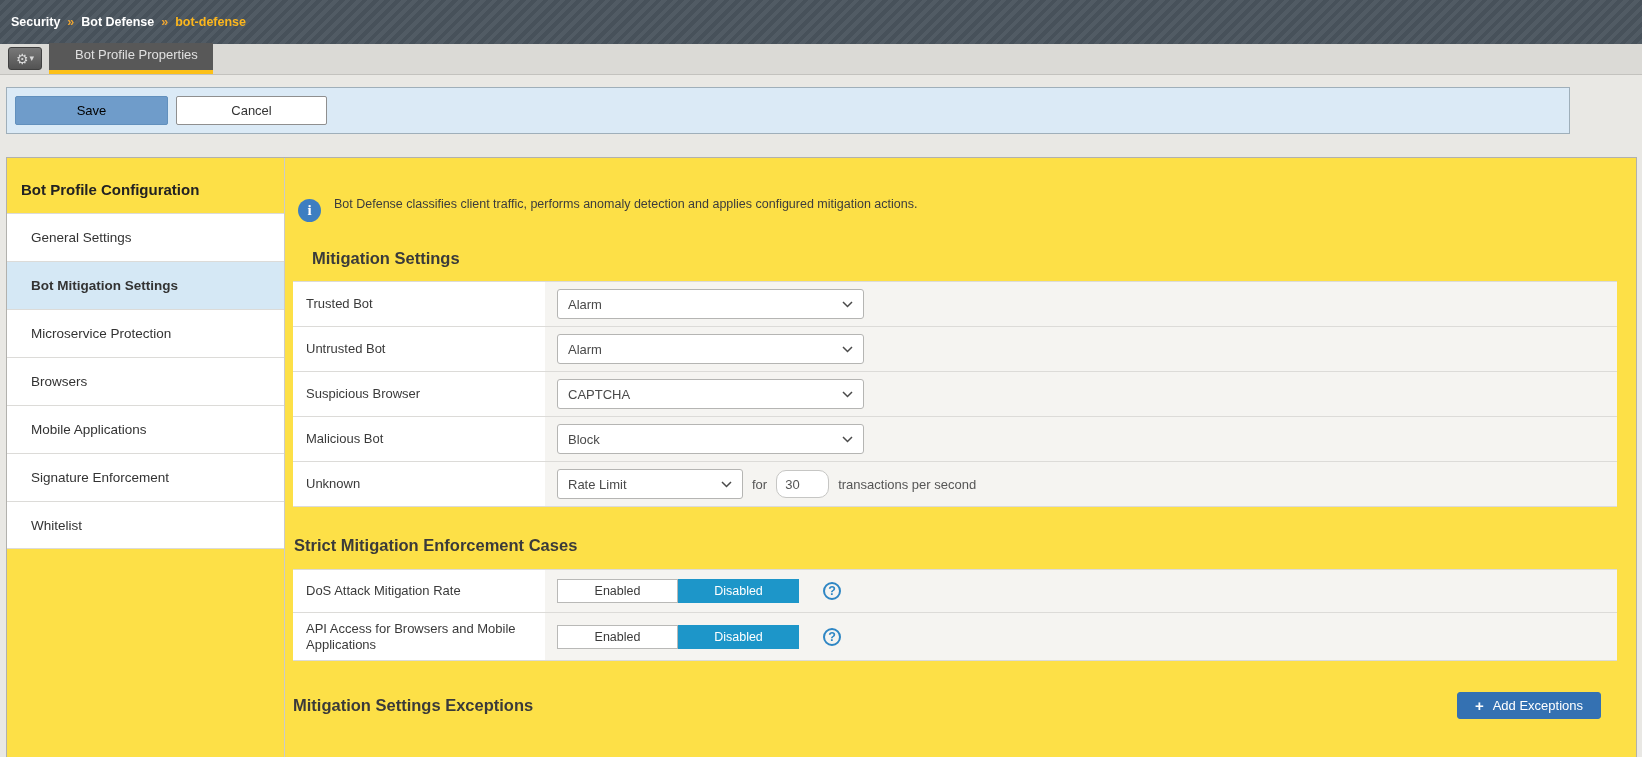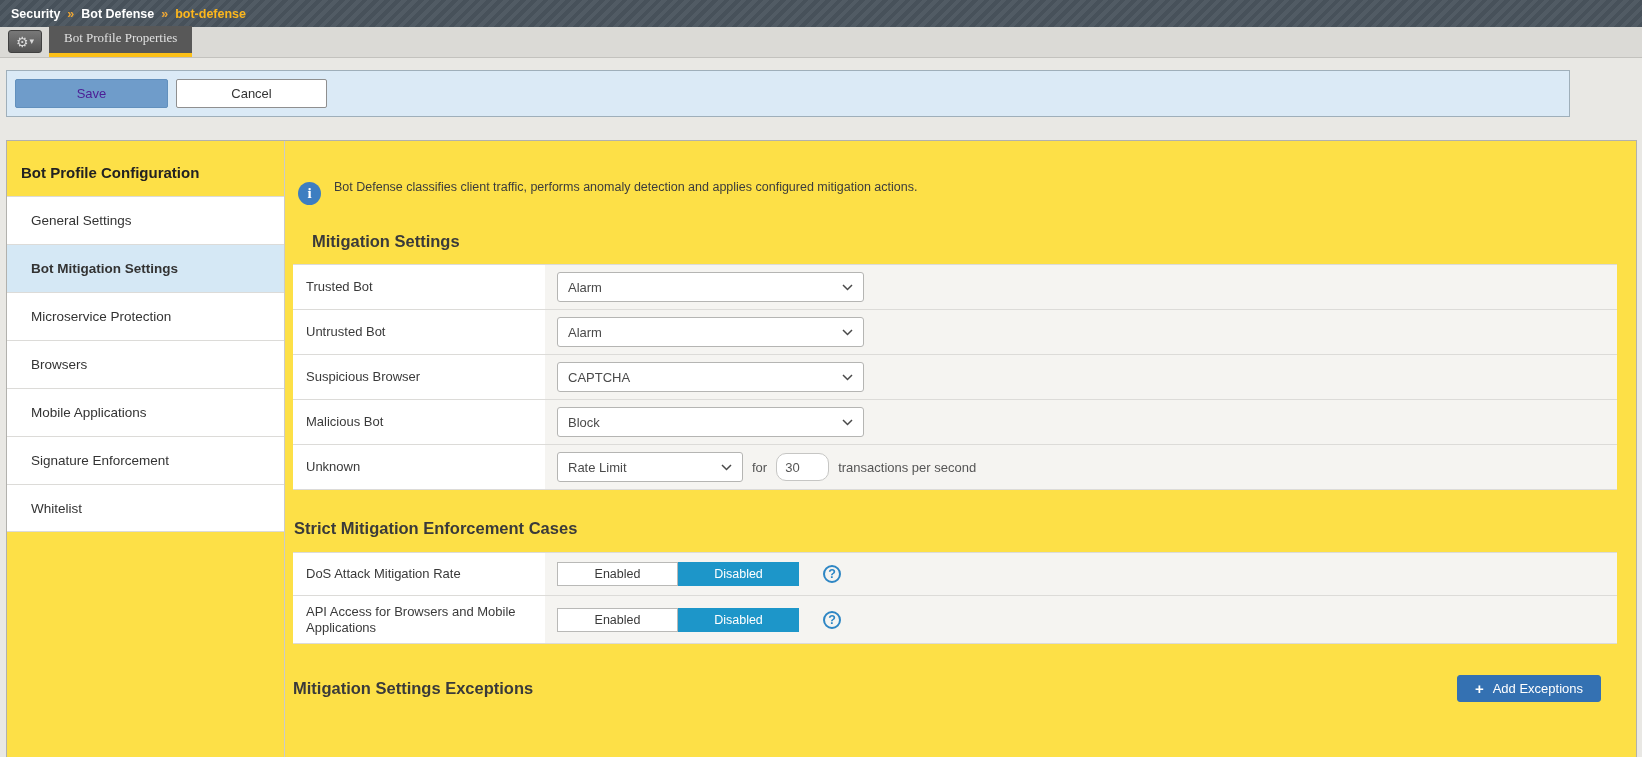--- a/index.html
+++ b/index.html
@@ -5,21 +5,21 @@
   * { box-sizing: border-box; margin: 0; padding: 0; }
   html, body { width: 1642px; height: 757px; overflow: hidden; }
   body {
     font-family: "Liberation Sans", sans-serif;
     background: #e9e8e4;
     color: #3a3a3a;
   }
 
   
   .breadcrumb-bar {
-    height: 27px;
+    height: 44px;
     background: repeating-linear-gradient(135deg, #47515a 0 4px, #515b64 4px 8px);
     display: flex; align-items: center;
     padding: 0 11px; gap: 7px;
   }
   .crumb { color: #ffffff; font-weight: bold; font-size: 12.5px; cursor: pointer; }
   .crumb.current { color: #fdb71c; }
   .crumb-sep { color: #eda634; font-weight: bold; font-size: 12.5px; }
 
   
   .tab-row {
@@ -33,34 +33,33 @@
     border: 1px solid #404040; border-radius: 3px;
     color: #d9d9d9; font-size: 13px;
     display: flex; align-items: center; justify-content: center; gap: 1px;
     cursor: pointer;
   }
   .gear-glyph { font-size: 14px; line-height: 1; }
   .caret-glyph { font-size: 9px; line-height: 1; }
   .tab {
     height: 31px; background: #585858;
     color: #e0e0e0; font-size: 13px;
-    display: flex; align-items: center; padding: 0 15px 4px 15px;
+    display: flex; align-items: center; padding: 0 15px 4px 26px;
     border-bottom: 4px solid #fcc018;
     cursor: pointer;
-    font-family: Liberation Serif, serif;
   }
 
   
   .toolbar {
     margin: 12px 0 0 6px; width: 1564px; height: 47px;
     background: #dbeaf6; border: 1px solid #9fafba;
     display: flex; align-items: center; padding-left: 8px; gap: 8px;
   }
   .btn { height: 29px; font-size: 13px; font-family: "Liberation Sans", sans-serif; cursor: pointer; border-radius: 2px; }
-  .btn-save { width: 153px; background: #6f9cca; border: 1px solid #6290bd; color: #4c1d95; }
+  .btn-save { width: 153px; background: #6f9cca; border: 1px solid #6290bd; color: #000000; }
   .btn-cancel { width: 151px; background: #ffffff; border: 1px solid #8f8f8f; color: #333; }
 
   
   .main-panel {
     margin: 23px 0 0 6px; width: 1631px; height: 617px;
     background: #fde047; border: 1px solid #b2b1ad; border-bottom: none;
     display: flex;
   }
 
   

